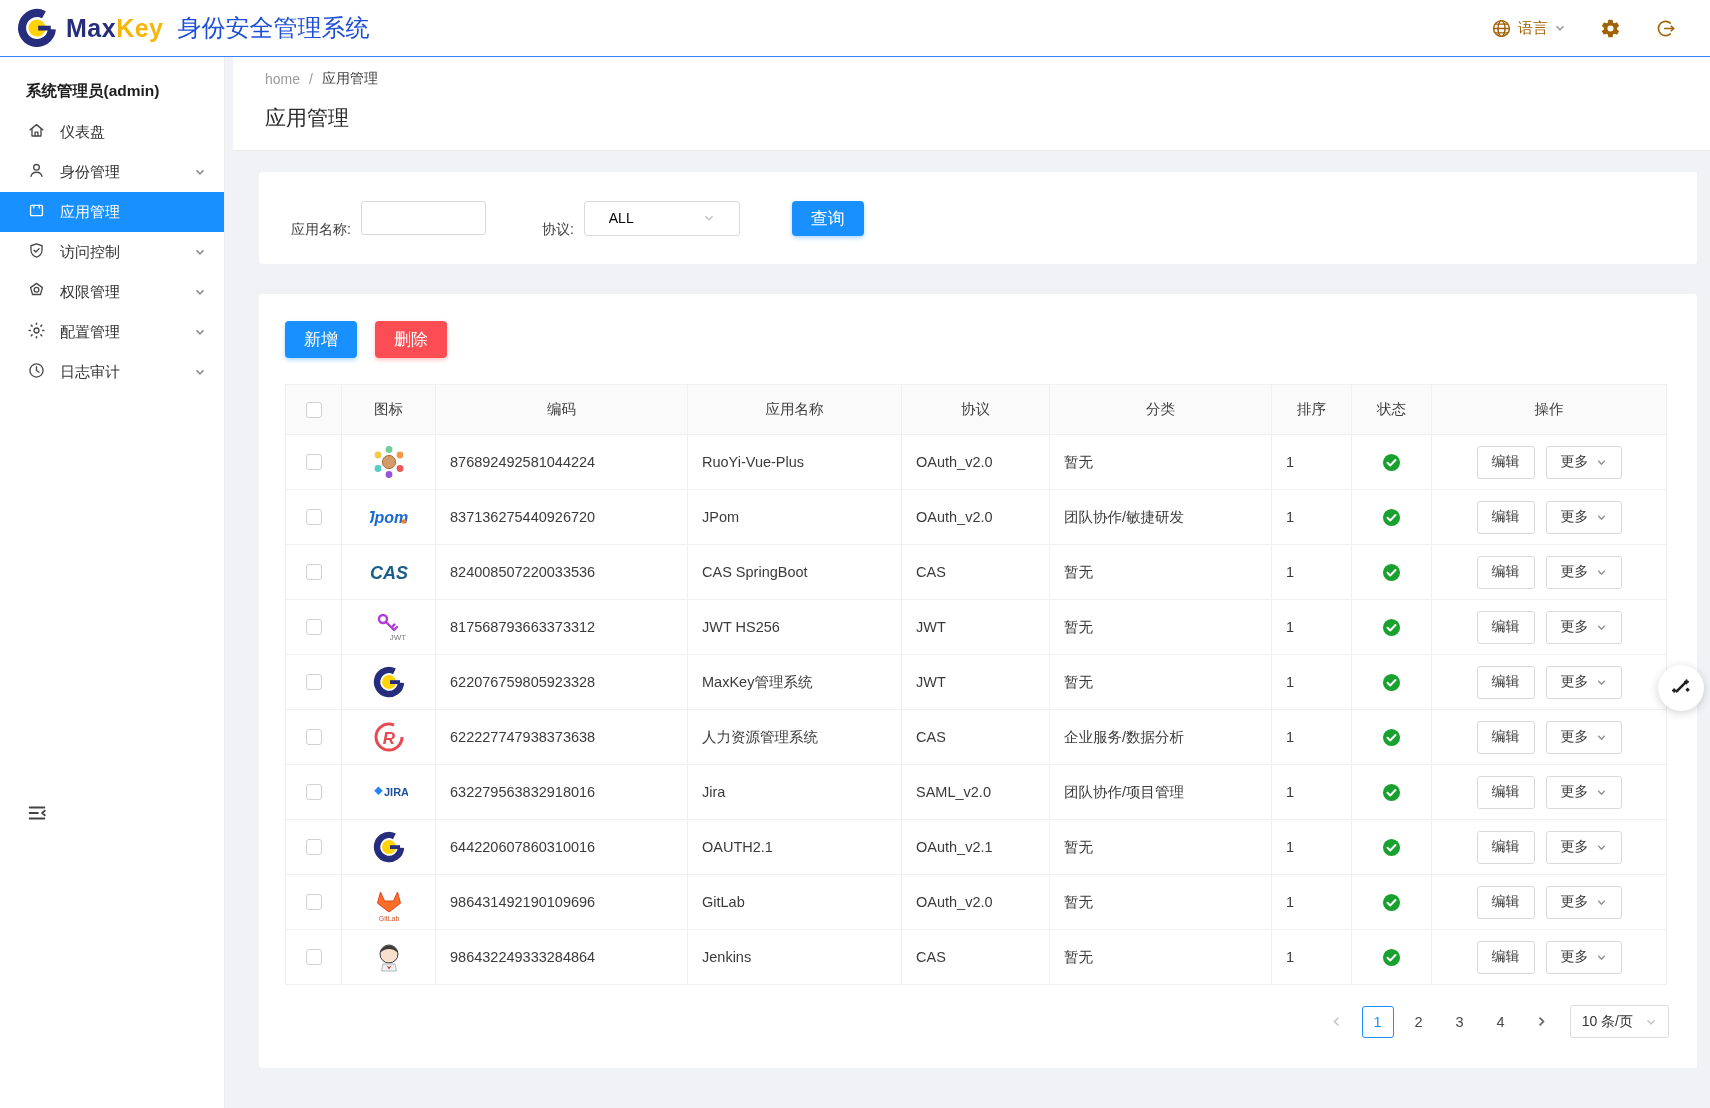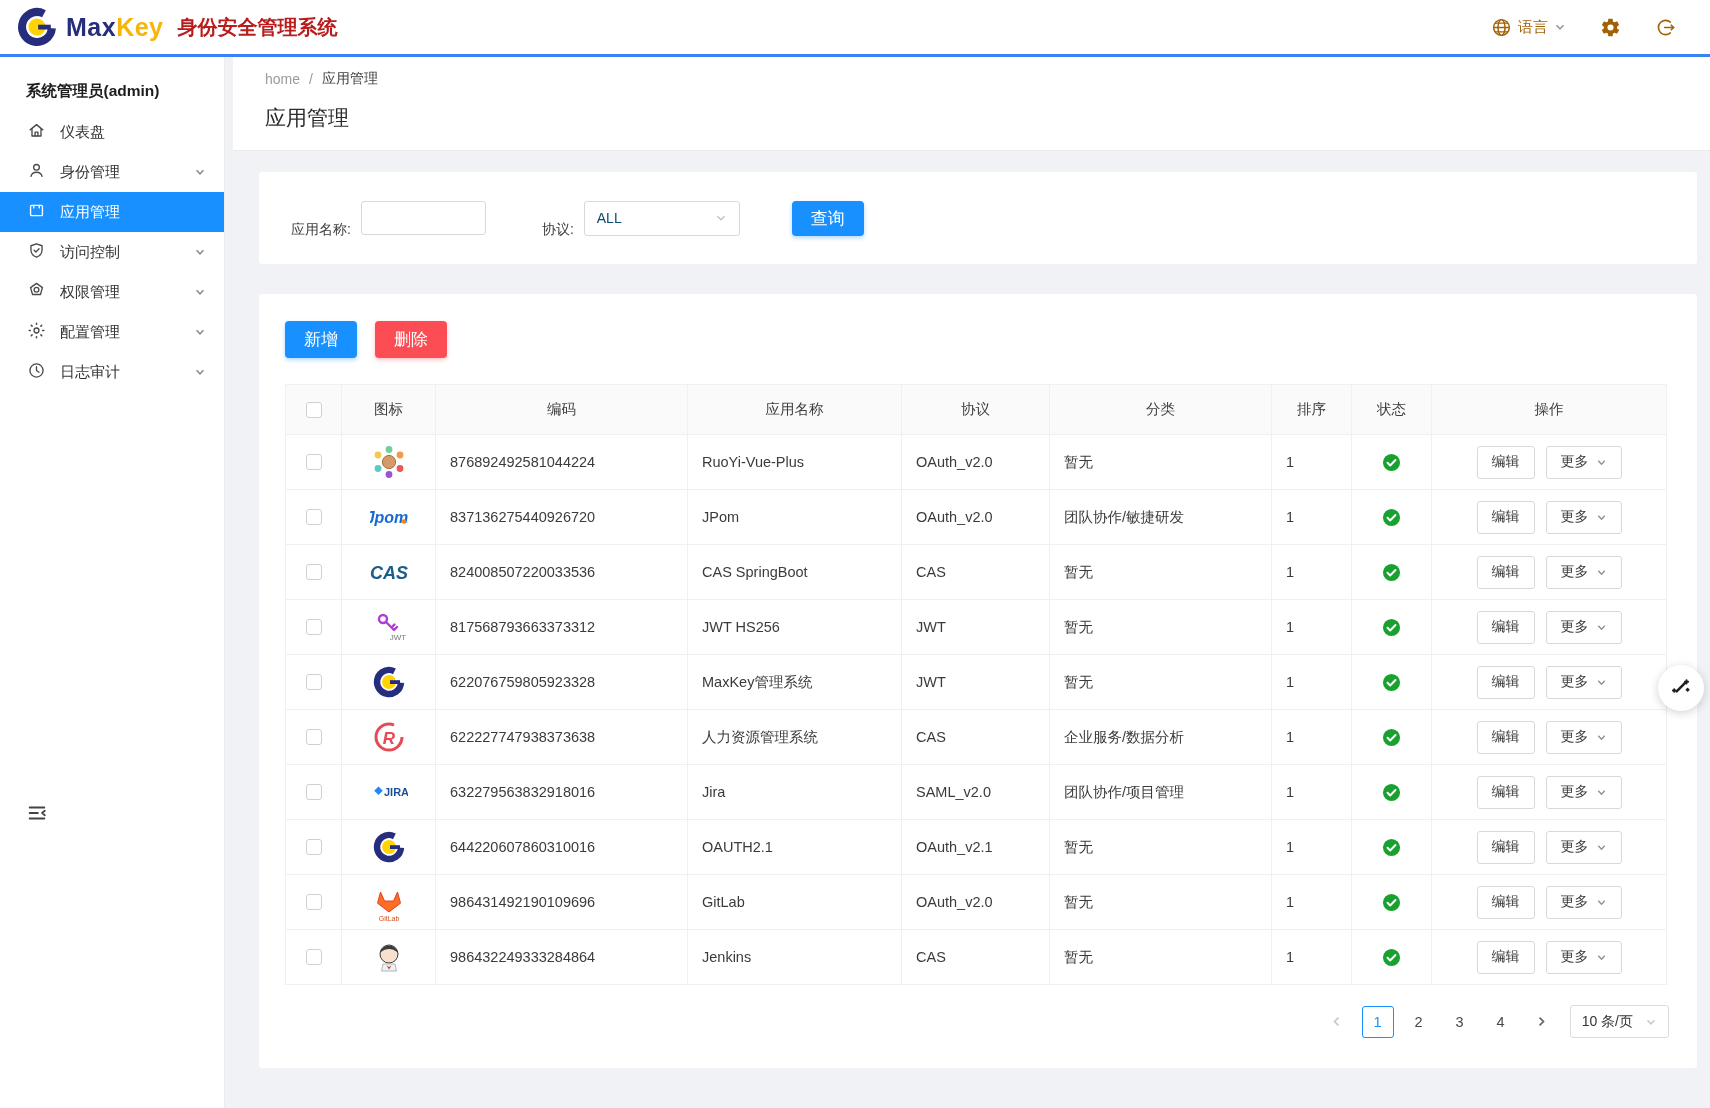--- a/index.html
+++ b/index.html
@@ -1,28 +1,28 @@
 <!DOCTYPE html>
 <html><head>
 <meta charset="utf-8">
 <style>
   * { margin:0; padding:0; box-sizing:border-box; }
   html,body { width:1710px; height:1108px; overflow:hidden; }
   body { font-family:"Liberation Sans","DejaVu Sans",sans-serif; background:#f0f2f5; color:#3c3c3c; font-size:14px; }
 
   
   .app-header { position:absolute; top:0; left:0; width:1710px; height:57px; background:#fff;
-    border-bottom:3px solid #3b82f6; display:flex; align-items:center; justify-content:space-between;
+    border-bottom:1px solid #3b82f6; display:flex; align-items:center; justify-content:space-between;
     padding:0 34px 0 14px; z-index:20; }
   .brand { display:flex; align-items:center; gap:6px; }
   .brand-mark { width:46px; height:46px; }
   .brand-text { font-size:25px; font-weight:bold; letter-spacing:.5px; }
   .brand-max { color:#262d7d; }
   .brand-key { color:#f5b50a; }
-  .brand-sub { font-size:20px; font-weight:bold; color:#b91c1c; margin-left:8px; }
+  .brand-sub { font-size:24px; font-weight:normal; color:#1d4ed8; margin-left:8px; }
   .header-actions { display:flex; align-items:center; gap:34px; color:#a16207; }
   .lang-switch { display:flex; align-items:center; gap:6px; cursor:pointer; font-size:15px; }
   .hicon { width:21px; height:21px; display:block; }
   .caret { width:12px; height:12px; color:#9a9a9a; }
 
   
   .sidebar { position:absolute; top:57px; left:0; width:225px; height:1051px; background:#fff;
     border-right:1px solid #ececec; z-index:10; }
   .sidebar-user { padding:24px 0 10px 26px; font-weight:bold; font-size:15.5px; color:#1d1d1d; }
   .side-item { height:40px; display:flex; align-items:center; gap:14px; padding:0 18px 0 27px;
@@ -41,21 +41,21 @@
   .breadcrumb .bc-current { color:#404040; }
   .page-title { margin-top:16px; font-size:21px; color:#2b2b2b; font-weight:500; }
   .content { padding:21px 13px 0 26px; }
   .card { background:#fff; border-radius:3px; }
 
   
   .search-card { padding:25px 32px; display:flex; align-items:center; }
   .f-label { color:#404040; margin-right:10px;margin-top:24px; }
   .text-input { width:125px; height:34px; border:1px solid #d9d9d9; border-radius:3px; padding:0 8px; font-size:14px; outline:none; background:#fff; }
   .sel { width:156px; height:35px; border:1px solid #d9d9d9; border-radius:3px; display:flex; align-items:center;
-    justify-content:space-between; padding:0 12px; color:#0c4a6e; cursor:pointer; background:#fff; }
+    justify-content:space-between; padding:0 24px; color:#000000; cursor:pointer; background:#fff; }
   .sel .caret { color:#c4c4c4; }
   .gap56 { width:56px; } .gap52 { width:52px; }
   .btn { border:none; border-radius:4px; color:#fff; font-size:17px; cursor:pointer;
     font-family:inherit; display:inline-flex; align-items:center; justify-content:center; }
   .btn-primary { background:#1890ff; height:35px; padding:0 19px; box-shadow:0 2px 4px rgba(24,144,255,.35); }
   .btn-danger { background:#fb4d53; height:37px; padding:0 19px; box-shadow:0 2px 4px rgba(251,77,83,.35); }
 
   
   .table-card { margin-top:30px; padding:27px 26px 30px; }
   .toolbar { display:flex; gap:18px; }

